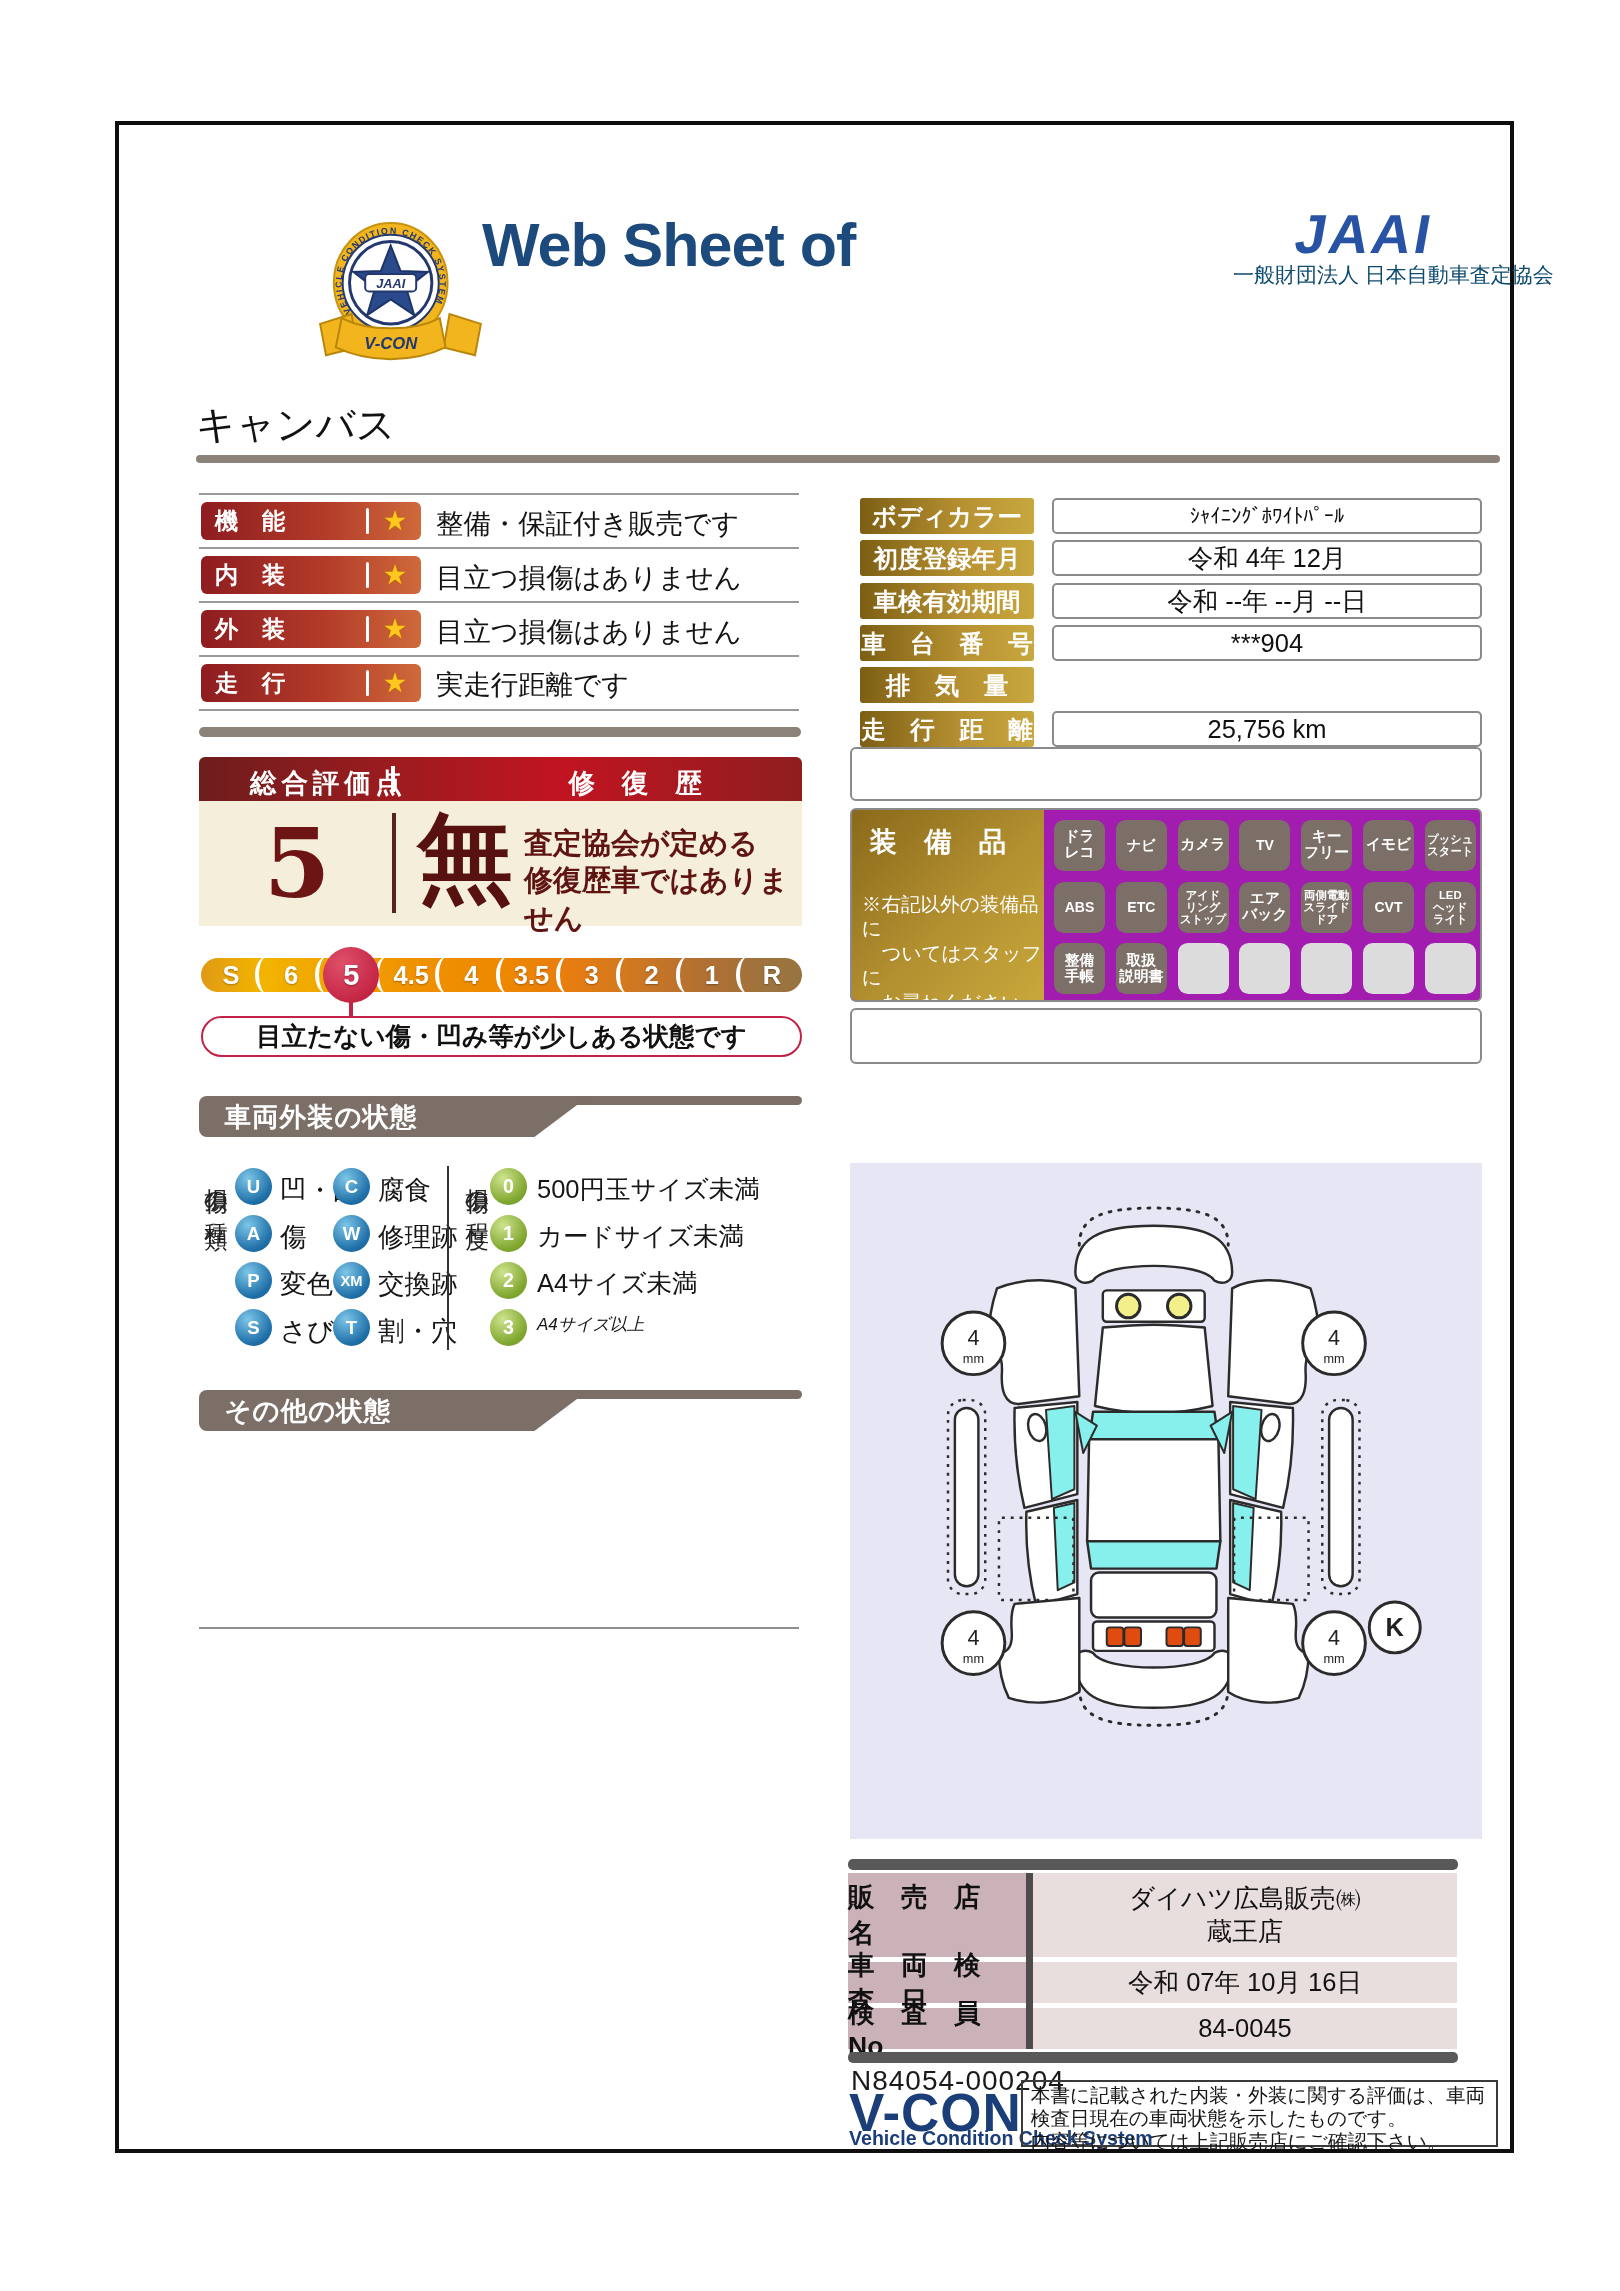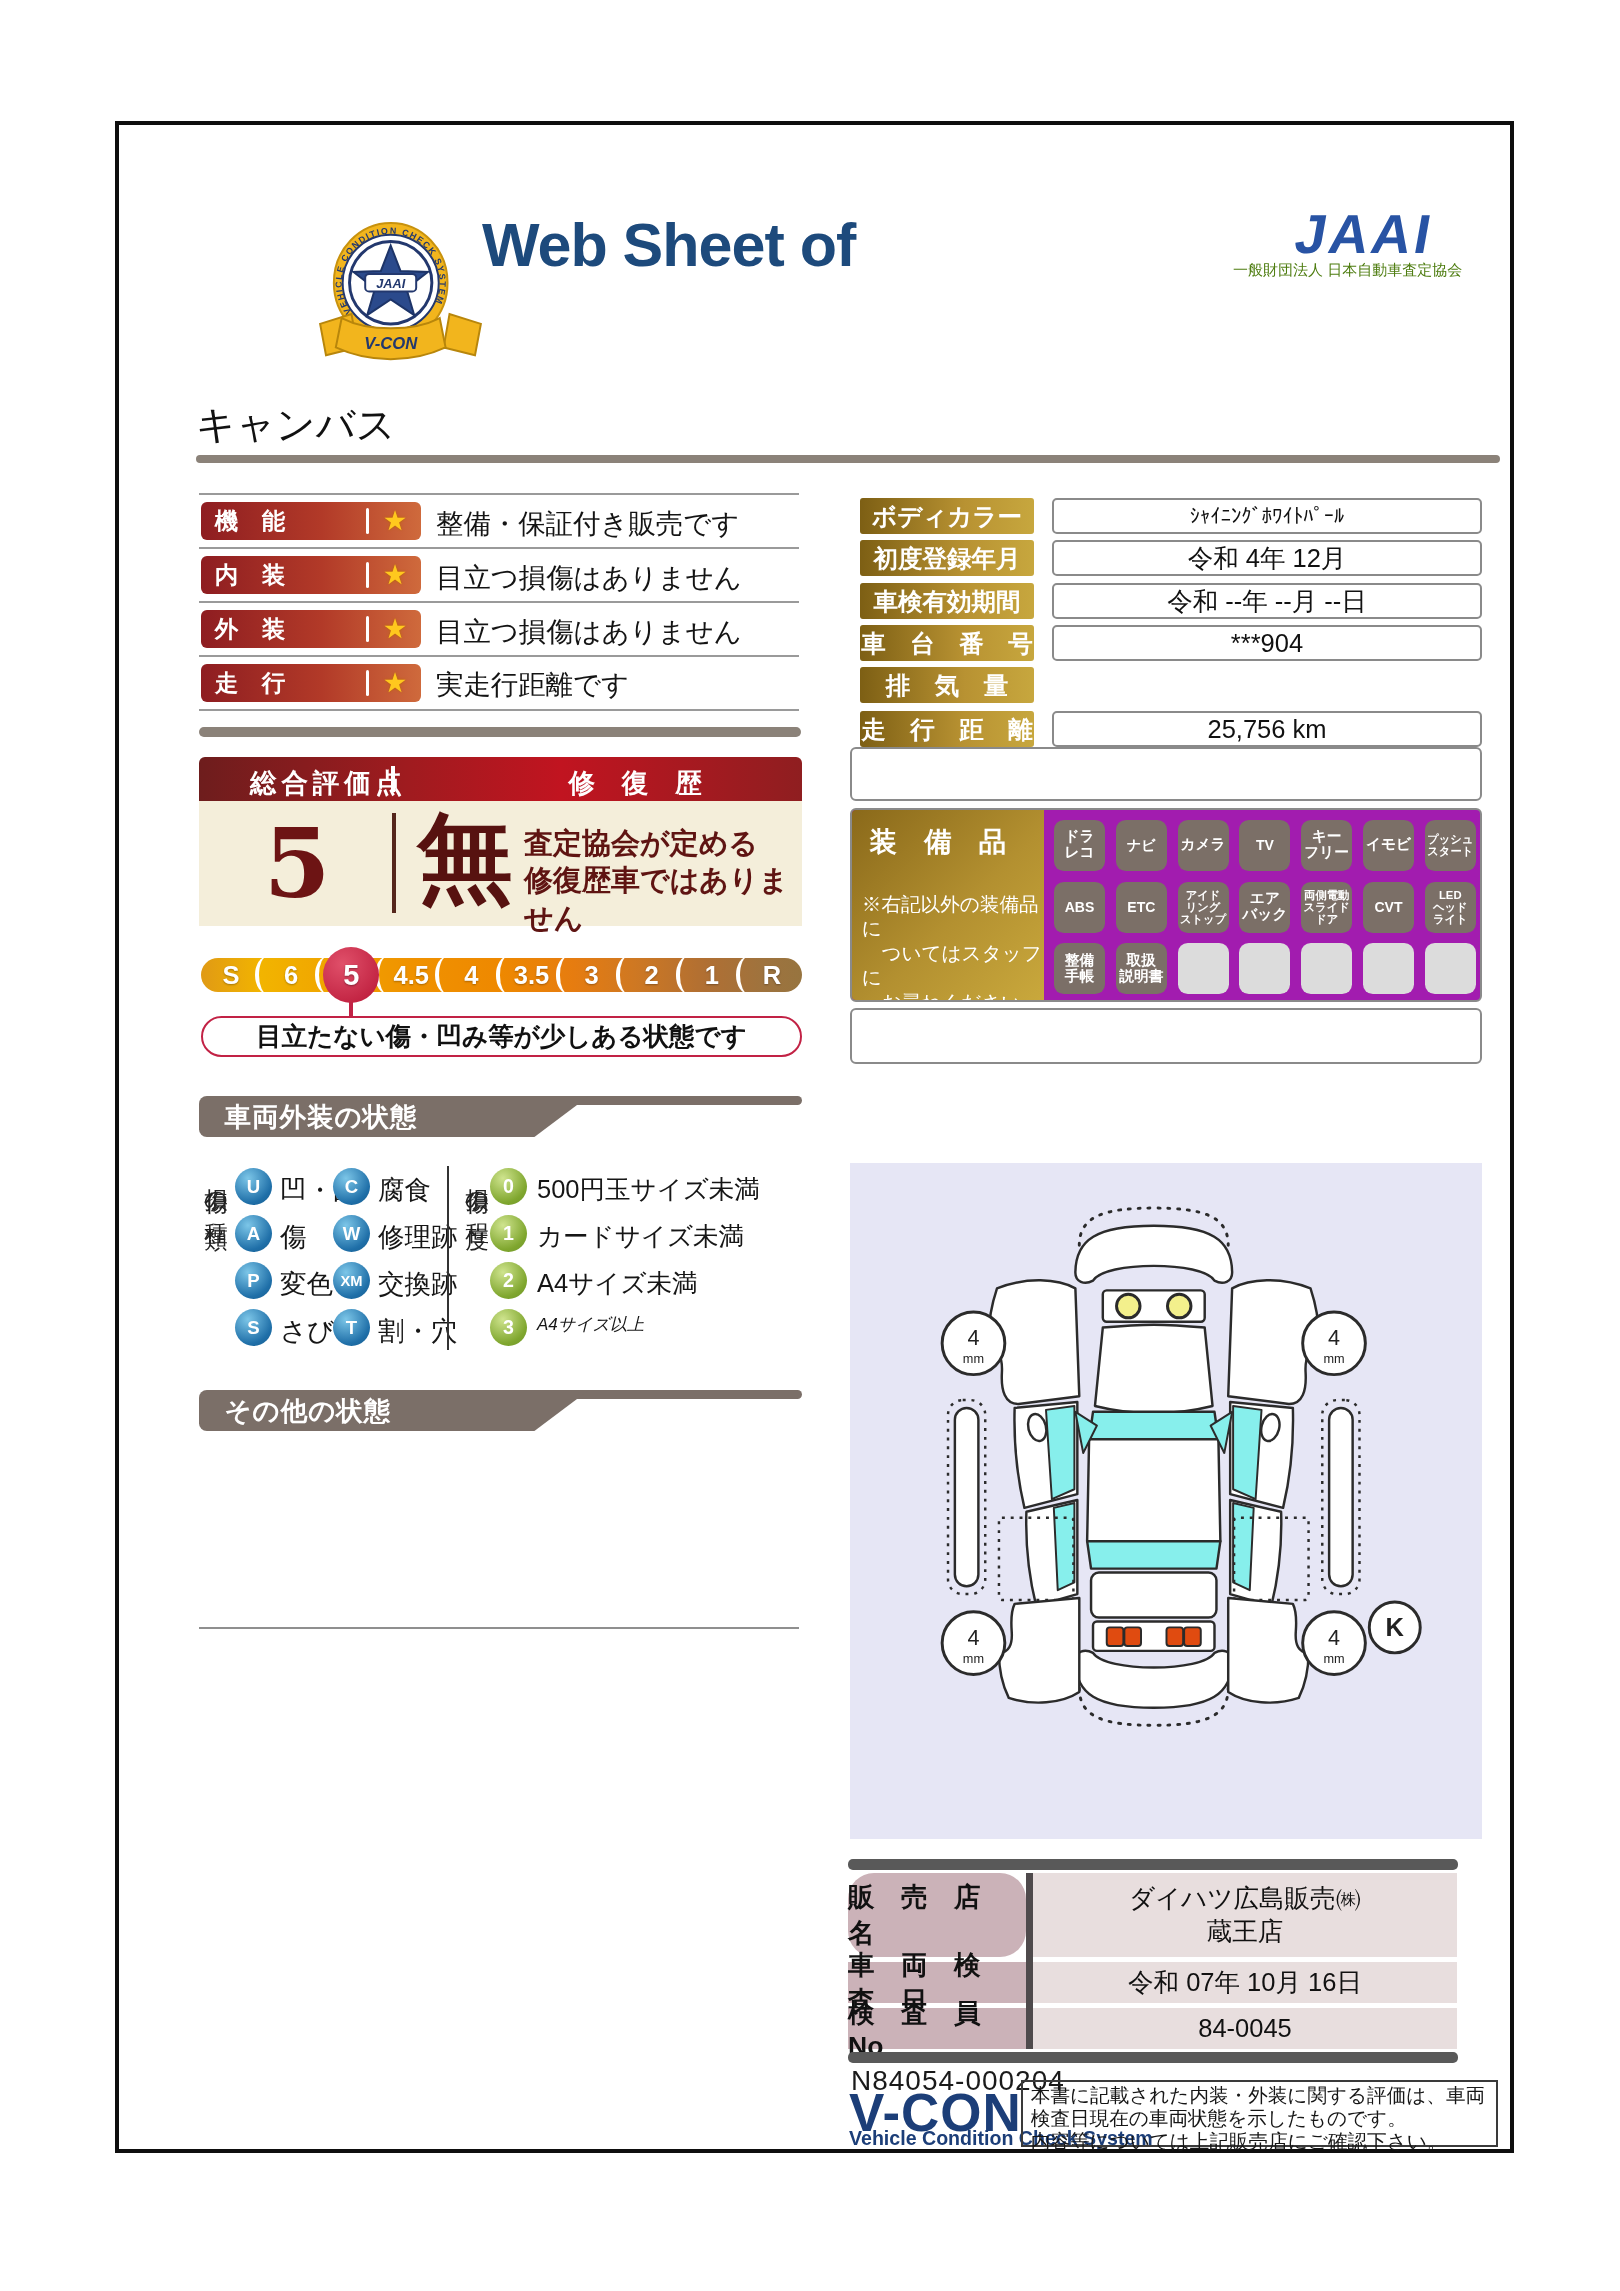--- a/index.html
+++ b/index.html
@@ -7,21 +7,21 @@
         font-family:"Liberation Sans",sans-serif;color:#111;overflow:hidden;}
   .abs{position:absolute;}
   .frame{left:115px;top:121px;width:1399px;height:2032px;border:4.9px solid #0e0e0e;box-sizing:border-box;}
   .pre{white-space:pre-line;}
 
   
   .title1{left:482px;top:210px;font-size:61px;font-weight:bold;color:#1d4a7c;letter-spacing:-1px;}
   .title2{left:561px;top:282px;font-size:61px;font-weight:bold;color:#1d4a7c;letter-spacing:-1px;}
   .jaai-logo{left:1296px;top:202px;font-size:55px;font-weight:900;color:#2853a4;
              transform:skewX(-10deg);letter-spacing:2.9px;}
-  .jaai-org{left:1233px;top:261px;font-size:15px;color:#4d7c0f;}
+  .jaai-org{left:1233px;top:261px;font-size:21px;color:#0c4a6e;}
   .vname{left:196px;top:398px;font-size:39px;color:#111;}
   .bar-under-title{left:196px;top:455px;width:1304px;height:7.8px;background:#8b8279;border-radius:3.9px;}
 
   
   .hline{left:199px;width:600px;height:2px;background:#9a9a9a;}
   .rate-pill{left:201px;width:220px;height:38px;border-radius:5.9px;
              background:linear-gradient(90deg,#8e1d21,#b23a28 55%,#cf6a3c);
              display:flex;align-items:center;padding:0 13.7px;box-sizing:border-box;}
   .rate-pill .lbl{color:#fff;font-weight:bold;font-size:23.5px;flex:1;}
   .rate-pill .divider{width:2.9px;height:25.5px;background:#fff;border-radius:2px;margin:0 13.7px 0 3.9px;}
@@ -402,21 +402,21 @@
         <text x="126" y="510" font-size="13">mm</text>
         <text x="494" y="492" font-size="22">4</text>
         <text x="494" y="510" font-size="13">mm</text>
       </g>
       <circle cx="556" cy="474" r="26" fill="#fff" stroke="#2b2b2b" stroke-width="3"></circle>
       <text x="556" y="483" font-size="26" font-weight="bold" fill="#222" text-anchor="middle">K</text>
     </svg>
   </div>
 
   <div class="abs dk-bar" style="top:1859px"></div>
-  <div class="abs dk-label" style="top:1873px;height:84px;border-radius:26px;">販　売　店　名</div>
+  <div class="abs dk-label" style="top:1873px;height:84px;">販　売　店　名</div>
   <div class="abs dk-value pre" style="top:1873px;height:84px;">ダイハツ広島販売㈱
 蔵王店</div>
   <div class="abs dk-label" style="top:1962px;height:41px;">車　両　検　査　日</div>
   <div class="abs dk-value" style="top:1962px;height:41px;">令和 07年 10月 16日</div>
   <div class="abs dk-label" style="top:2008px;height:41px;">検　査　員　No</div>
   <div class="abs dk-value" style="top:2008px;height:41px;">84-0045</div>
   <div class="abs dk-div"></div>
   <div class="abs dk-bar" style="top:2052px"></div>
 
   <div class="abs serial">N84054-000204</div>

